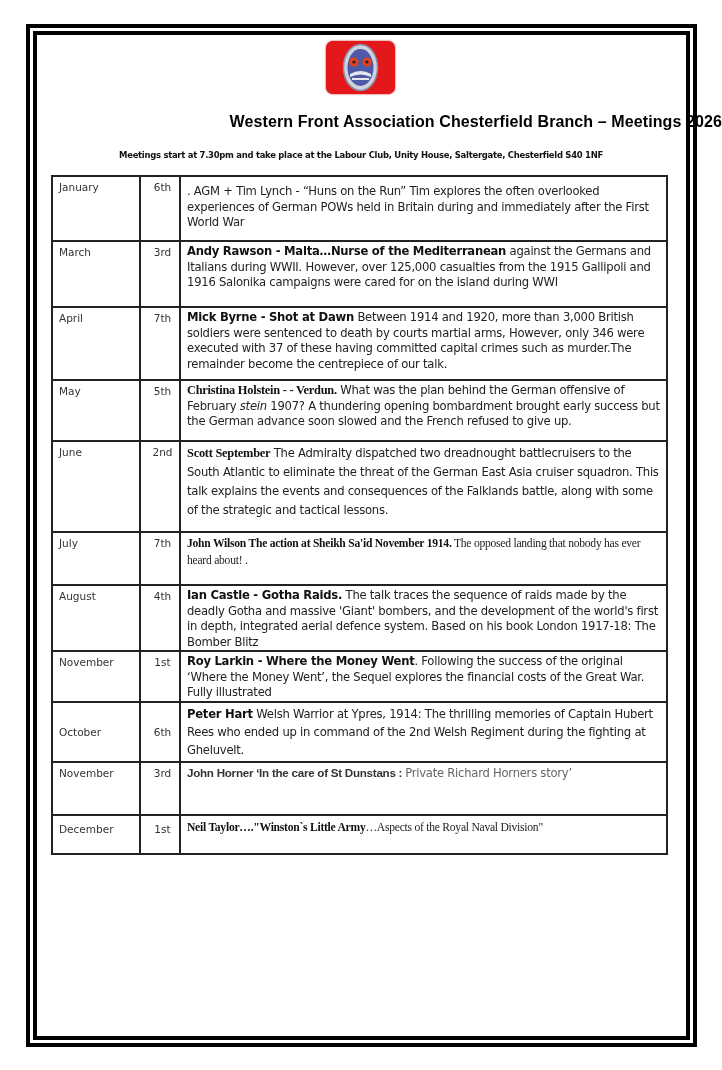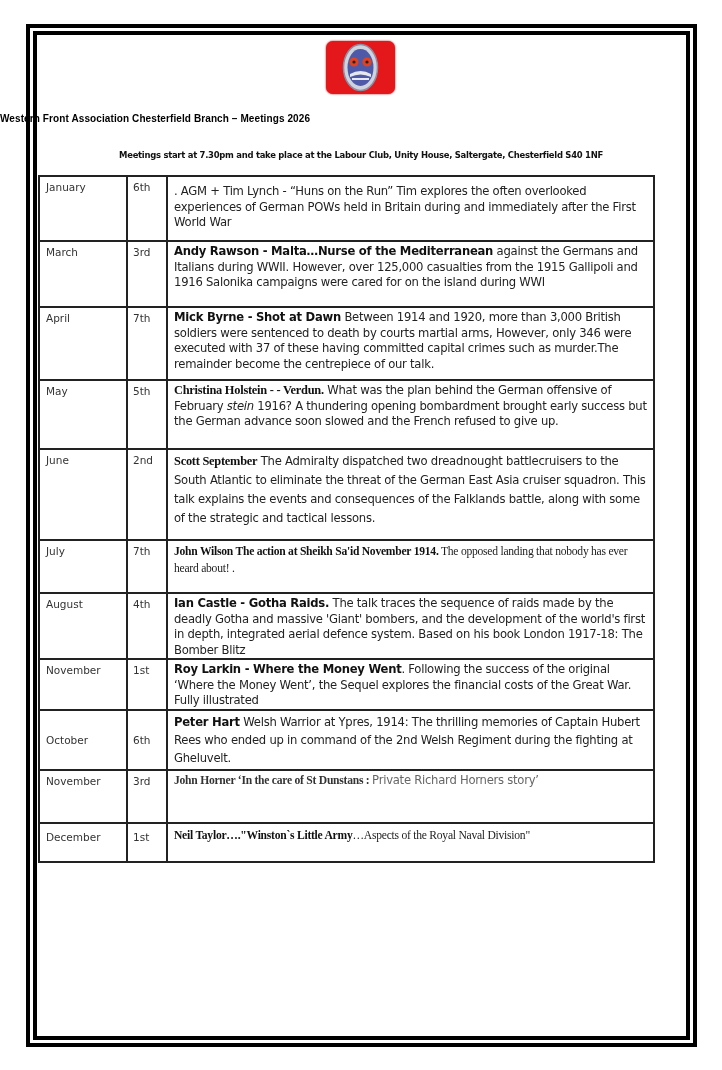--- a/index.html
+++ b/index.html
@@ -11,36 +11,36 @@
                  box-sizing: border-box; border: 4px solid #000; }
   .frame-mid   { position: absolute; left: 3px; top: 3px; right: 3px; bottom: 3px;
                  border: 2px solid #000; }
   .frame-inner { position: absolute; left: 4px; top: 4px; right: 4px; bottom: 4px;
                  border: 3px solid #000; }
 
   .logo { position: absolute; left: 326px; top: 41px; width: 69px; height: 53px;
           background: #e4171b; border-radius: 7px; box-shadow: 0 0 2px #b00; }
   .logo svg { position: absolute; left: 0; top: 0; }
 
-  .title { position: absolute; left: 0; width: 722px; top: 113px; text-align: left;
-           font-family: "Liberation Sans", sans-serif; font-weight: bold; font-size: 10px;
+  .title { position: absolute; left: 0; width: 722px; top: 113px; text-align: right;
+           font-family: "Liberation Sans", sans-serif; font-weight: bold; font-size: 16px;
            color: #000; letter-spacing: 0.1px; }
   .subtitle { position: absolute; left: 0; width: 722px; top: 149px; text-align: center;
               font-family: "DejaVu Sans", sans-serif; font-weight: bold; font-size: 9.2px;
               color: #111; letter-spacing: -0.3px; transform: scaleX(0.92); transform-origin: center; }
 
-  table.schedule { position: absolute; left: 38px; top: 175px; width: 617px;
+  table.schedule { position: absolute; left: 51px; top: 175px; width: 617px;
                    border-collapse: collapse; table-layout: fixed; }
   table.schedule td { border: 2px solid #222; vertical-align: top; padding: 0; }
   td.month { width: 80px; font-size: 10.5px; color: #333; padding: 4px 0 0 6px !important; }
-  td.day { width: 33px; font-size: 10.5px; color: #333; padding: 4px 0 0 5px !important; }
+  td.day { width: 33px; font-size: 10.5px; color: #333; padding: 4px 0 0 5px !important; text-align: center; }
   td.desc { font-size: 11.6px; color: #222; padding: 2px 6px 0 6px !important; line-height: 15.5px;
             letter-spacing: -0.25px; }
   td.desc b { color: #111; }
-  .sans-bold { font-family: Liberation Serif, serif; font-weight: bold; color: #333; }
+  .sans-bold { font-family: Liberation Sans, sans-serif; font-weight: bold; color: #333; }
   .grey { color: #666; }
   .lg { font-size: 12.4px; font-family: Liberation Serif, serif; }
   .spaced { line-height: 19px; }
 </style>
 </head>
 <body>
 
 <div class="frame-outer">
   <div class="frame-mid"></div>
   <div class="frame-inner"></div>
@@ -72,24 +72,24 @@
   <tr style="height:66px">
     <td class="month">March</td>
     <td class="day">3rd</td>
     <td class="desc"><b>Andy Rawson - Malta…Nurse of the Mediterranean</b><span> against the Germans and Italians during WWII. However, over 125,000 casualties from the 1915 Gallipoli and 1916 Salonika campaigns were cared for on the island during WWI</span></td>
   </tr>
   <tr style="height:73px">
     <td class="month">April</td>
     <td class="day">7th</td>
     <td class="desc spaced"><b>Mick Byrne - Shot at Dawn</b><span> Between 1914 and 1920, more than 3,000 British soldiers were sentenced to death by courts martial arms,  However, only 346 were executed with 37 of these having committed capital crimes such as murder.The remainder become the centrepiece of our talk.</span></td>
   </tr>
-  <tr style="height:69px">
+  <tr style="height:61px">
     <td class="month">May</td>
     <td class="day">5th</td>
-    <td class="desc"><b class="lg">Christina Holstein - - Verdun.</b><span> What was the plan behind the German offensive of February </span><i>stein</i><span> 1916? A thundering opening bombardment brought early success but the German advance soon slowed and the French refused to give up.</span></td>
+    <td class="desc"><b class="lg">Christina Holstein - - Verdun.</b><span> What was the plan behind the German offensive of February </span><i>stein</i><span> 1907? A thundering opening bombardment brought early success but the German advance soon slowed and the French refused to give up.</span></td>
   </tr>
   <tr style="height:91px">
     <td class="month">June</td>
     <td class="day">2nd</td>
     <td class="desc" style="line-height:19px"><b class="lg">Scott September</b><span> The Admiralty dispatched two dreadnought battlecruisers to the South Atlantic to eliminate the threat of the German East Asia cruiser squadron. This talk explains the events and consequences of the Falklands battle, along with some of the strategic and tactical lessons.</span></td>
   </tr>
   <tr style="height:53px">
     <td class="month">July</td>
     <td class="day">7th</td>
     <td class="desc lg" style="line-height:17px"><b>John Wilson The action at Sheikh Sa'id November 1914.</b><span>  The opposed landing that nobody has ever heard about! .</span></td>

